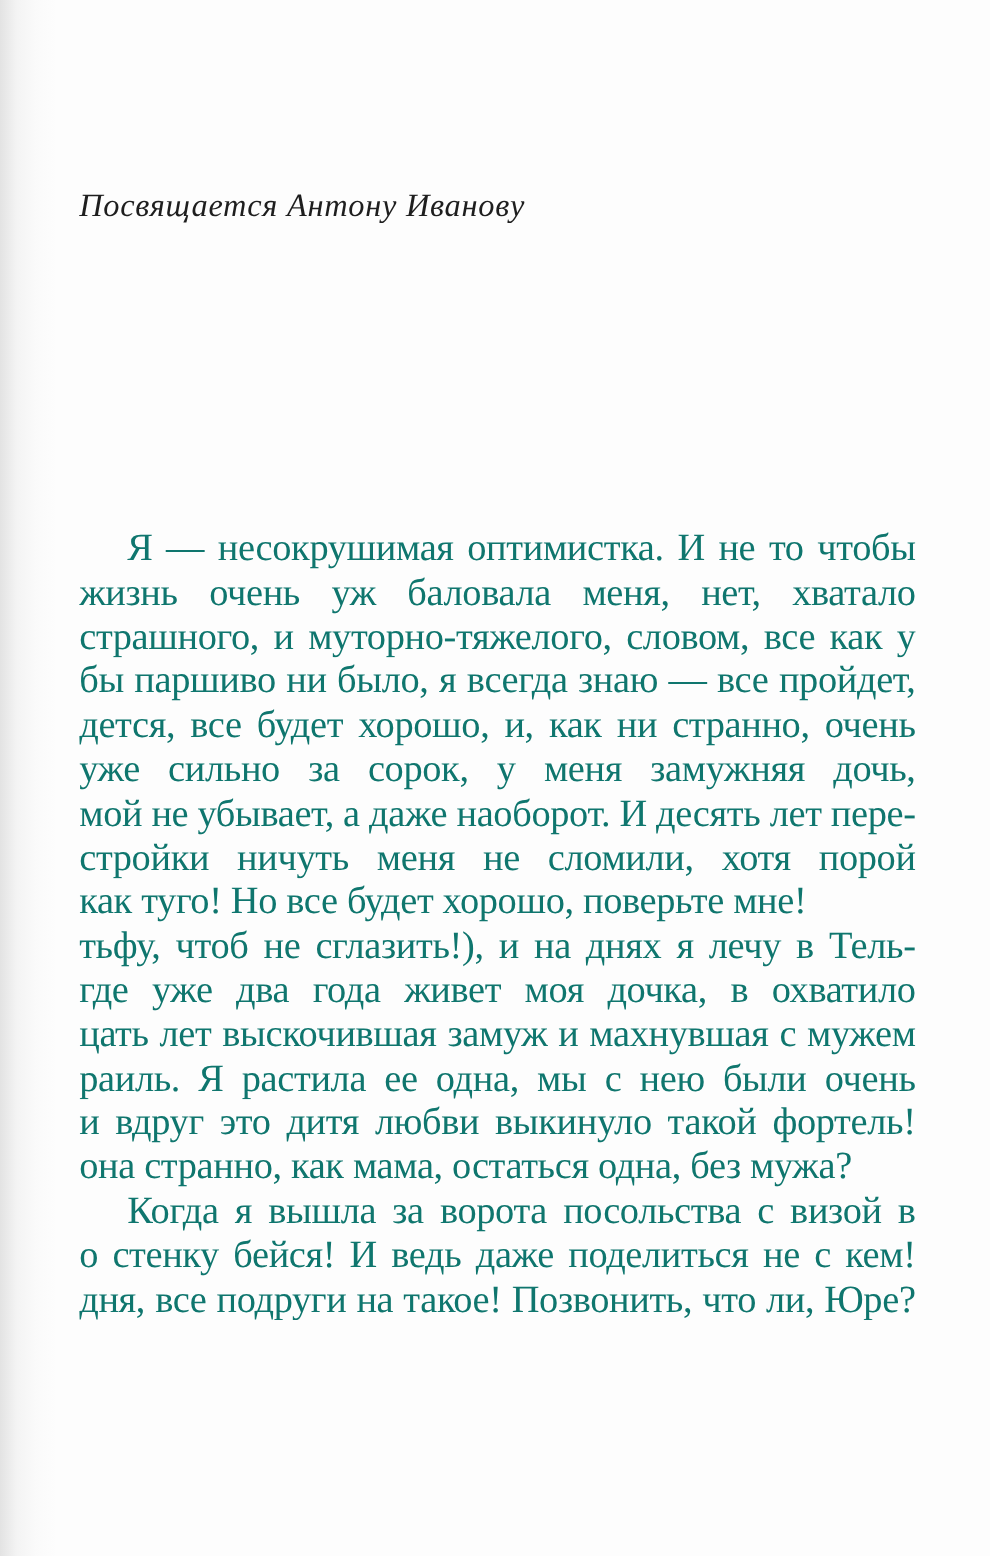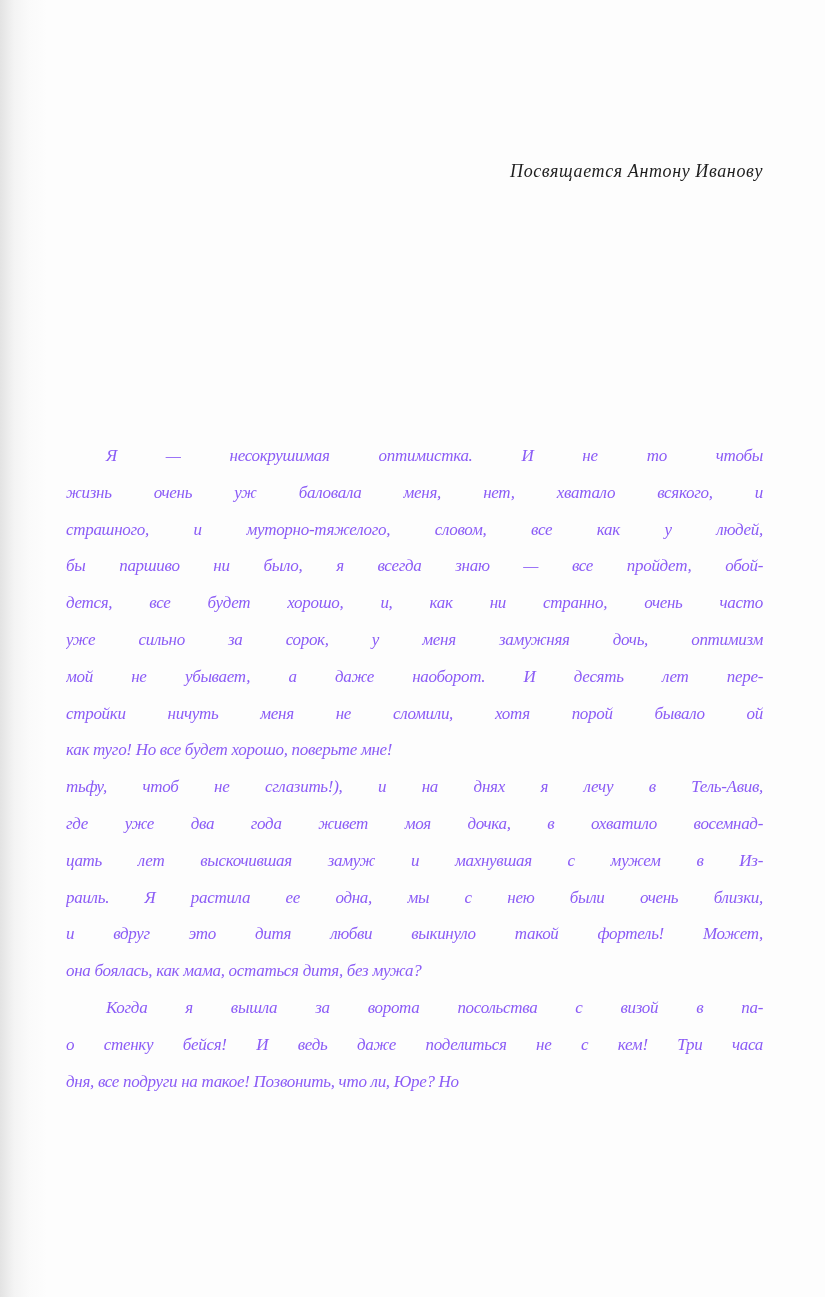--- a/index.html
+++ b/index.html
@@ -24,36 +24,35 @@
       rgba(120,120,120,0.07) 14px,
       rgba(140,140,140,0.025) 30px,
       rgba(0,0,0,0) 48px);
     pointer-events: none;
   }
   .dedication {
     position: absolute;
     top: 153px;
     left: 66px;
     right: 62px;
-    text-align: right;
+    text-align: left;
     font-style: italic;
-    font-size: 18px;
+    font-size: 27px;
     letter-spacing: 0.6px;
     color: #1e1e1e;
     line-height: 36px;
   }
   .body-text {
     position: absolute;
     top: 438px;
     left: 66px;
     right: 62px;
-    color: #8b5cf6;
-    font-size: 17px;
+    color: #0f766e;
+    font-size: 32px;
     letter-spacing: -0.3px;
-    font-style: italic;
   }
   .paragraph { margin: 0; padding: 0; }
   .line {
     height: 36.8px;
     line-height: 36.8px;
     text-align: justify;
     text-align-last: justify;
     overflow: hidden;
     white-space: normal;
   }
@@ -77,21 +76,21 @@
         <div class="line">мой не убывает, а даже наоборот. И десять лет пере-</div>
         <div class="line">стройки ничуть меня не сломили, хотя порой бывало ой</div>
         <div class="line end">как туго! Но все будет хорошо, поверьте мне!</div>
       </div>
       <div class="paragraph">
         <div class="line">тьфу, чтоб не сглазить!), и на днях я лечу в Тель-Авив,</div>
         <div class="line">где уже два года живет моя дочка, в охватило восемнад-</div>
         <div class="line">цать лет выскочившая замуж и махнувшая с мужем в Из-</div>
         <div class="line">раиль. Я растила ее одна, мы с нею были очень близки,</div>
         <div class="line">и вдруг это дитя любви выкинуло такой фортель! Может,</div>
-        <div class="line end">она боялась, как мама, остаться дитя, без мужа?</div>
+        <div class="line end">она странно, как мама, остаться одна, без мужа?</div>
       </div>
       <div class="paragraph">
         <div class="line first">Когда я вышла за ворота посольства с визой в па-</div>
         <div class="line">о стенку бейся! И ведь даже поделиться не с кем! Три часа</div>
         <div class="line end">дня, все подруги на такое! Позвонить, что ли, Юре? Но</div>
       </div>
     </div>
 </div>
 
 </body></html>

